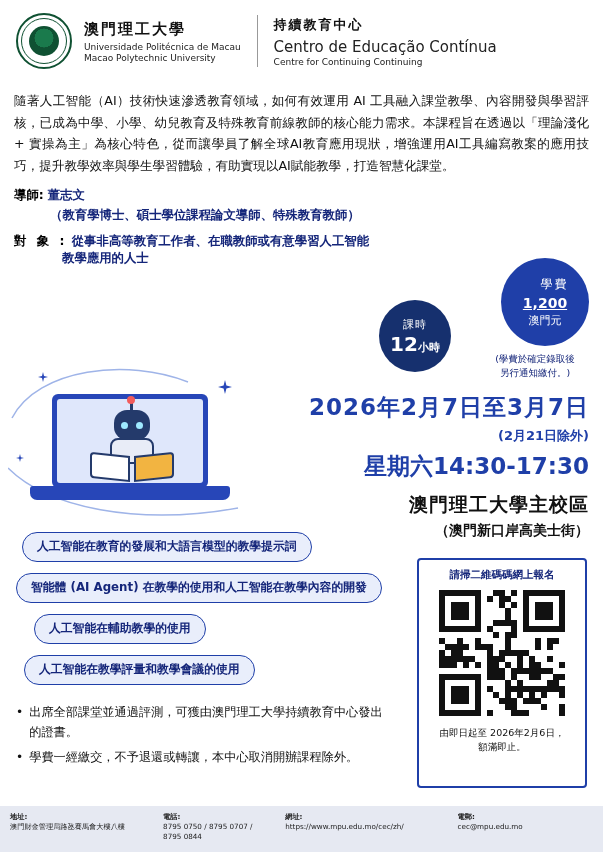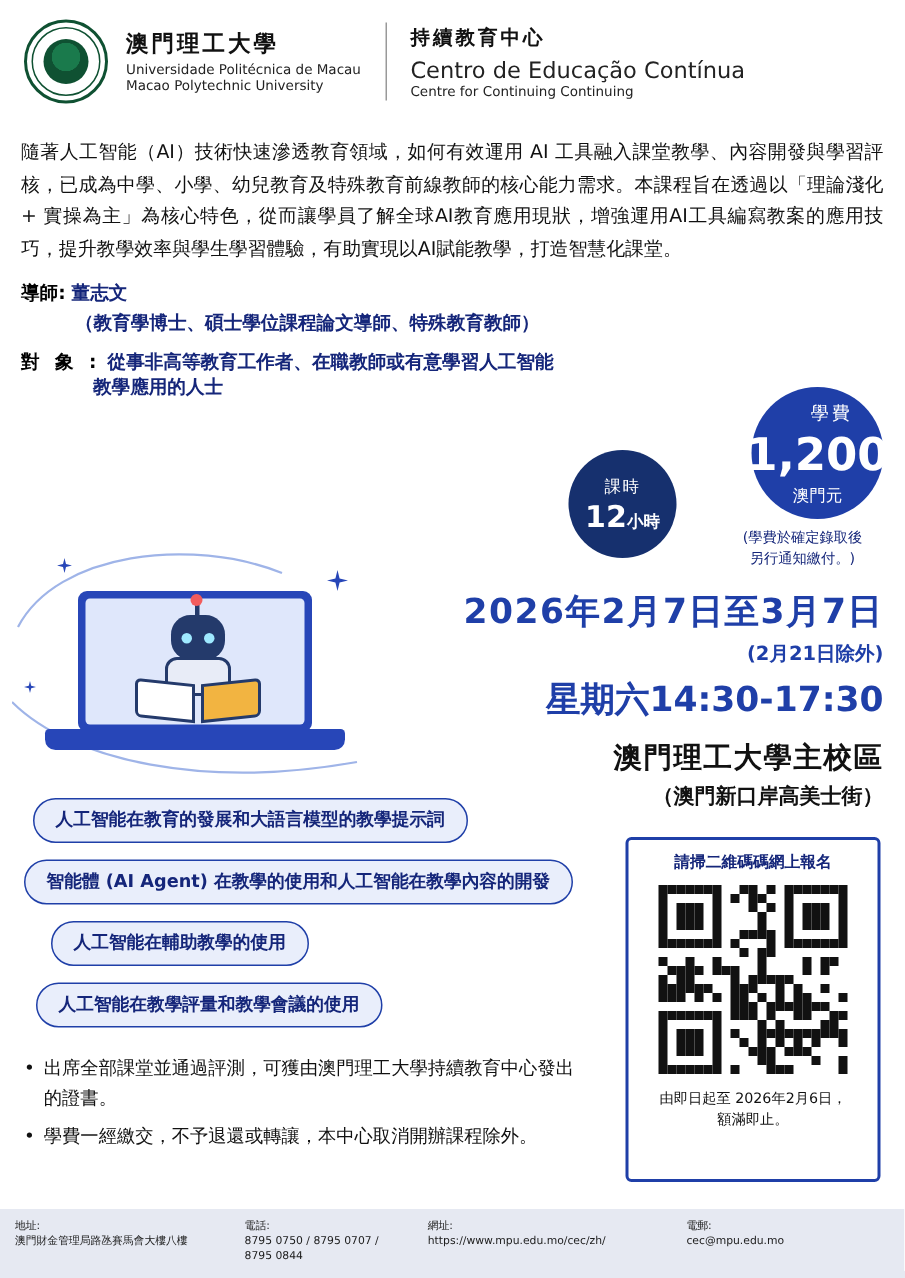--- a/index.html
+++ b/index.html
@@ -74,21 +74,21 @@
   .meta-target .line2{ padding-left:48px; }
 
   
   .fee-badge {
     position:absolute; right: 14px; top: 258px;
     width: 88px; height: 88px; border-radius:50%;
     background:#1f3fa8; color:#fff;
     display:flex; flex-direction:column; align-items:center; justify-content:center;
   }
   .fee-badge .t1{ font-size:12px; letter-spacing:2px;margin-left:19px;}
-  .fee-badge .t2{ font-size:30px; font-weight:bold; margin:2px 0;}
+  .fee-badge .t2{ font-size:14px; font-weight:bold; margin:2px 0;text-decoration:underline;}
   .fee-badge .t3{ font-size:11px; }
   .fee-note{
     position:absolute; right: 8px; top: 352px; width: 120px;
     font-size: 9.5px; color:#15267a; line-height:1.5; text-align:center;
   }
   .hours-badge{
     position:absolute; right: 152px; top: 300px;
     width: 72px; height:72px; border-radius:50%;
     background:#16306e; color:#fff;
     display:flex; flex-direction:column; align-items:center; justify-content:center;
@@ -172,21 +172,21 @@
   .qr-box{ width: 126px; height:126px; margin-top:8px; position:relative; background:#fff;}
   .qr-cell{ position:absolute; background:#111; }
   .qr-note{ font-size:9.5px; color:#111; text-align:center; margin-top:10px; line-height:1.5;}
 
   
   .footer{
     position:absolute; left:0; bottom:0; width:603px; height: 46px;
     background:#e6e9f2; display:flex; padding: 6px 10px; gap: 8px;
   }
   .fcol{ font-size: 7.2px; color:#1b1b1b; line-height:1.42; }
-  .fcol .ft{ font-weight:normal; }
+  .fcol .ft{ font-weight:bold; }
   .fcol.c1{ width: 150px; } .fcol.c2{ width: 118px; }
   .fcol.c3{ width: 140px; } .fcol.c4{ width: 170px; }
 </style>
 </head>
 <body>
 
 <div class="page">
 
   <div class="header">
     <div class="logo">

